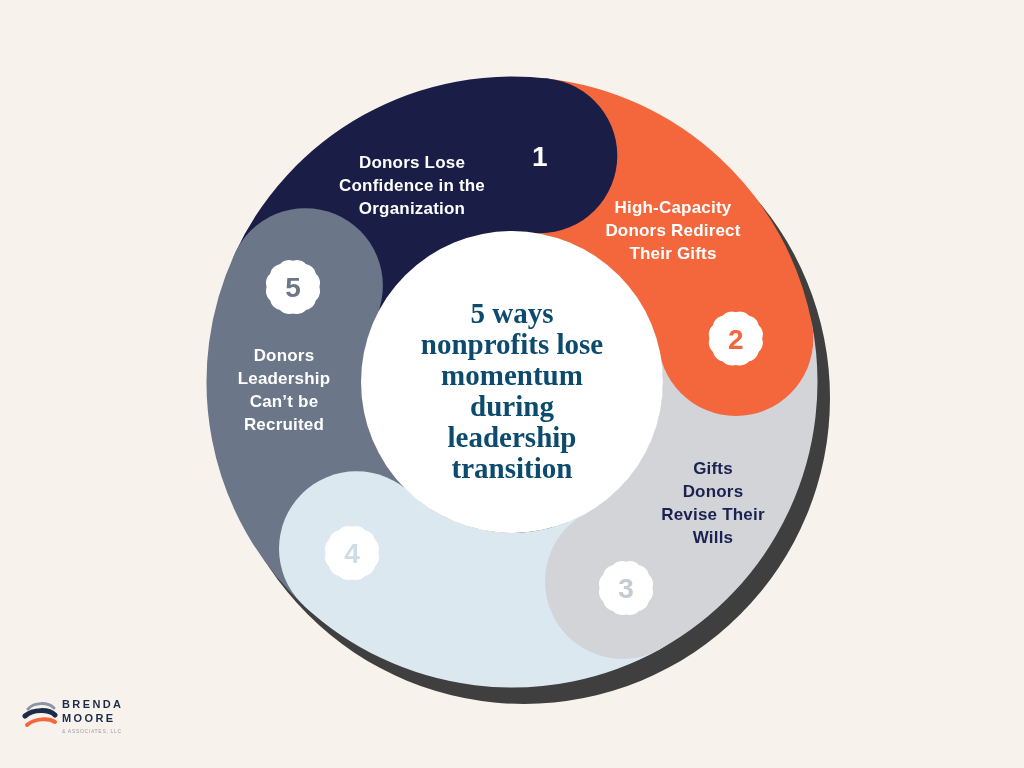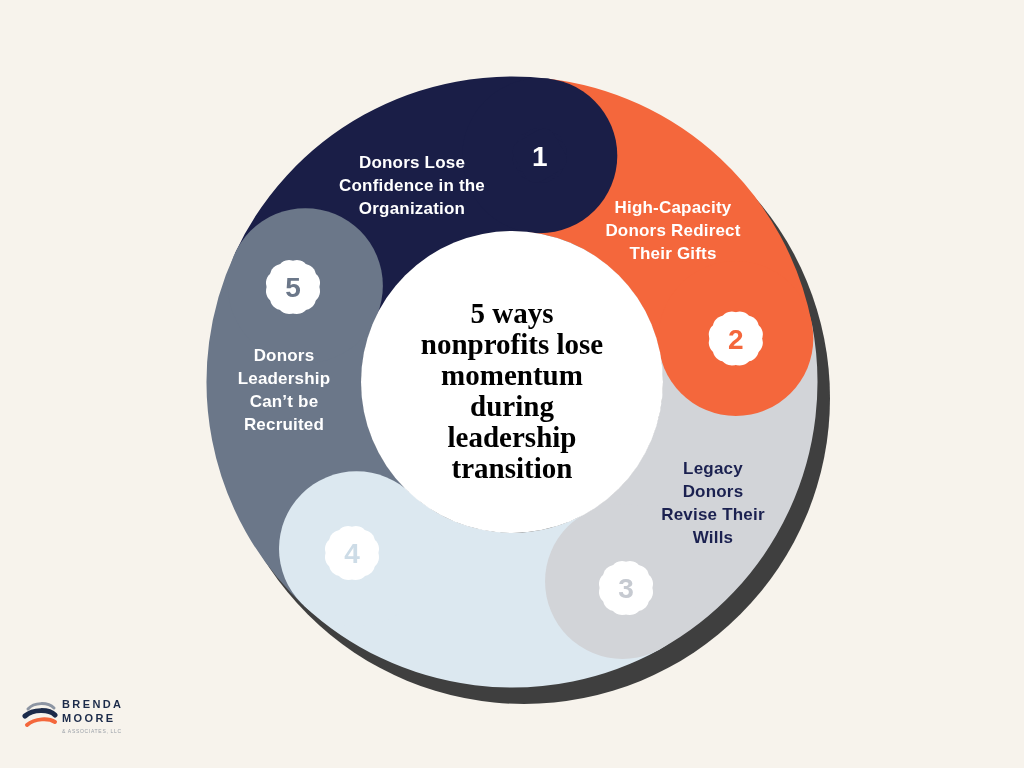--- a/index.html
+++ b/index.html
@@ -29,21 +29,21 @@
   .center-title {
     position:absolute;
     left:512px; top:391px;
     width:290px;
     transform:translate(-50%,-50%);
     text-align:center;
     font-family:"Liberation Serif", serif;
     font-weight:700;
     font-size:29px;
     line-height:31px;
-    color:#000000;
+    color:#0c4a6e;
     white-space:pre-line;
   }
 
   .badge-number {
     font-family:"Liberation Sans", sans-serif;
     font-weight:bold;
     font-size:28px;
   }
 
   .logo {
@@ -132,21 +132,21 @@
   </svg>
 
   <div class="seg-label light" style="left:673px; top:231px; width:180px;">High-Capacity
 Donors Redirect
 Their Gifts</div>
 
   <div class="seg-label light" style="left:412px; top:186px; width:200px;">Donors Lose
 Confidence in the
 Organization</div>
 
-  <div class="seg-label dark" style="left:713px; top:504px; width:150px;">Legacy
+  <div class="seg-label dark" style="left:713px; top:504px; width:150px;">Gifts
 Donors
 Revise Their
 Wills</div>
 
 
   <div class="seg-label light" style="left:284px; top:391px; width:140px;">Donors
 Leadership
 Can’t be
 Recruited</div>
 

